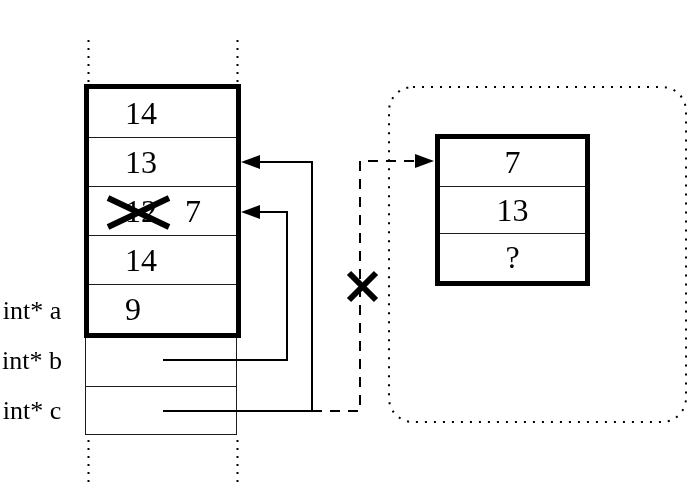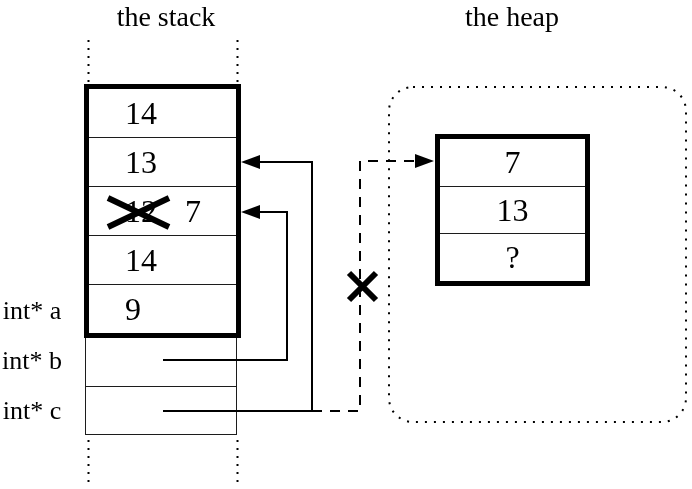--- a/index.html
+++ b/index.html
@@ -58,22 +58,20 @@
   .hrow{flex:1;display:flex;align-items:center;justify-content:center;font-size:32px;}
   .hrow + .hrow{border-top:1.5px solid #1c1c1c;}
 
   #overlay{position:absolute;left:0;top:0;pointer-events:none;}
 </style>
 </head>
 <body>
 
 <div id="canvas">
 
-  <div class="title" id="stack-title">the stack</div>
-  <div class="title" id="heap-title">the heap</div>
 
   <div id="stack-box">
     <div class="srow">
       <span class="num">14</span>
     </div>
     <div class="srow">
       <span class="num">13</span>
     </div>
     <div class="srow">
       <span class="num">12</span>

